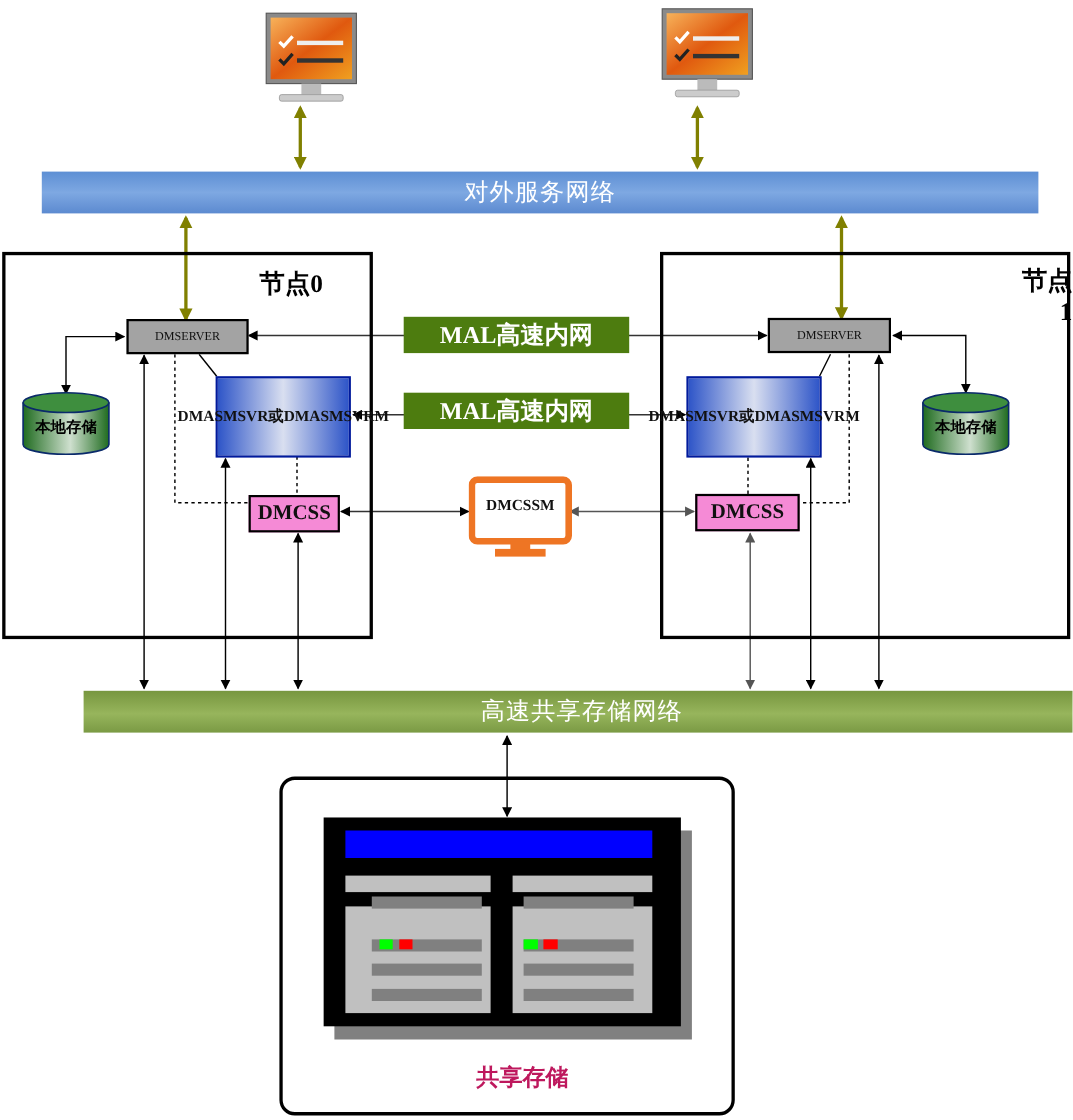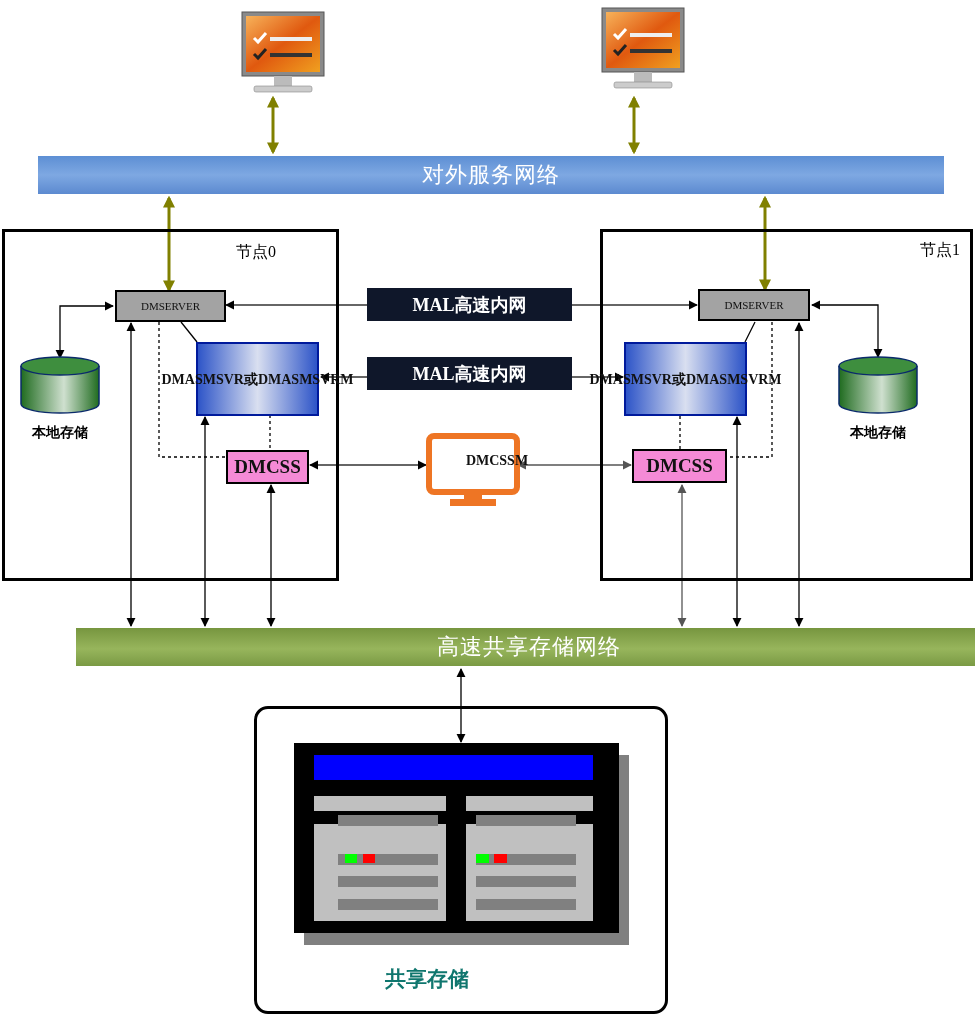--- a/index.html
+++ b/index.html
@@ -11,39 +11,39 @@
   .net-bar { position:absolute; display:flex; align-items:center; justify-content:center;
              color:#ffffff; font-size:22px; letter-spacing:1px; }
   #ext-net { left:38px; top:156px; width:906px; height:38px;
              background:linear-gradient(to bottom,#5d8fd4 0%,#7ea8e2 50%,#5c8ad0 100%); }
   #storage-net { left:38px; top:628px; width:906px; height:38px;
              background:linear-gradient(to bottom,#77963f 0%,#97b55c 55%,#7a9a44 100%);margin-left:38px; }
 
   .node-box { position:absolute; border:3px solid #000; background:transparent; box-sizing:border-box; }
   #node0 { left:2px; top:229px; width:337px; height:352px; }
   #node1 { left:600px; top:229px; width:373px; height:352px; }
-  .node-title { position:absolute; font-size:16px; font-weight:normal; color:#000; }
+  .node-title { position:absolute; font-size:23px; font-weight:bold; color:#000; }
 
   .dms { position:absolute; background:#a3a3a3; border:2px solid #000; box-sizing:border-box;
          font-weight:normal; font-size:11px; display:flex; align-items:center; justify-content:center; color:#111; }
   .asm { position:absolute; border:2px solid #001a9c; box-sizing:border-box;
          background:linear-gradient(to right,#2e55c8 0%,#d9dff0 50%,#2e55c8 100%);
          font-weight:bold; font-size:14px; display:flex; flex-direction:row;
          align-items:center; justify-content:center; line-height:19px; color:#111; }
   .css-box { position:absolute; background:#f58ad6; border:2px solid #000; box-sizing:border-box;
          font-weight:bold; font-size:19px; display:flex; align-items:center; justify-content:center; color:#111; }
-  .mal { position:absolute; background:#0f172a; color:#fff; font-weight:bold; font-size:18px;
+  .mal { position:absolute; background:#4d7c0f; color:#fff; font-weight:bold; font-size:22px;
          display:flex; align-items:center; justify-content:center; }
   .cyl-label { position:absolute; font-size:14px; font-weight:bold; color:#000;
-               font-family:"DejaVu Sans", sans-serif; text-align:center;margin-top:44px; }
+               font-family:"DejaVu Sans", sans-serif; text-align:center; }
 
   #shared-box { left:254px; top:706px; width:414px; height:308px; border:3px solid #000;
                 border-radius:14px; box-sizing:border-box; }
-  #shared-label { left:254px; top:965px; width:346px; text-align:center; font-size:21px; font-weight:bold; color:#0f766e;
-                  font-family:"DejaVu Sans", sans-serif; }
+  #shared-label { left:254px; top:965px; width:346px; text-align:center; font-size:21px; font-weight:bold; color:#be185d;
+                  font-family:"DejaVu Sans", sans-serif;padding-left:48px; }
 </style>
 </head>
 <body>
 
 <svg class="lines" viewBox="0 0 975 1018">
   <defs>
     <marker id="ah" viewBox="0 0 10 10" refX="9" refY="5" markerWidth="7" markerHeight="7" orient="auto-start-reverse">
       <path d="M0,0 L10,5 L0,10 z" fill="#000"></path>
     </marker>
     <marker id="ahg" viewBox="0 0 10 10" refX="9" refY="5" markerWidth="7" markerHeight="7" orient="auto-start-reverse">
@@ -196,21 +196,21 @@
 <div class="mal" style="left:367px;top:357px;width:205px;height:33px;">
   <span>MAL高速内网</span>
 </div>
 
 <div class="abs" style="left:426px;top:433px;width:94px;height:74px;">
   <svg width="94" height="74" viewBox="0 0 94 74" style="position:absolute;left:0;top:0;">
     <rect x="3" y="3" width="88" height="56" rx="5" fill="#fff" stroke="#ee7524" stroke-width="6"></rect>
     <rect x="38" y="59" width="18" height="8" fill="#ee7524"></rect>
     <rect x="24" y="66" width="46" height="7" fill="#ee7524"></rect>
   </svg>
-  <div class="abs" style="left:0;top:20px;width:94px;text-align:center;font-weight:bold;font-size:14px;color:#111;padding-left:24px;">DMCSSM</div>
+  <div class="abs" style="left:0;top:20px;width:94px;text-align:center;font-weight:bold;font-size:14px;color:#111;">DMCSSM</div>
 </div>
 
 <div id="storage-net" class="net-bar">
   <span>高速共享存储网络</span>
 </div>
 
 <div id="shared-box" class="abs"></div>
 <div class="abs" style="left:294px;top:743px;">
   <svg width="338" height="205" viewBox="0 0 338 205">
     <rect x="10" y="12" width="325" height="190" fill="#808080"></rect>

